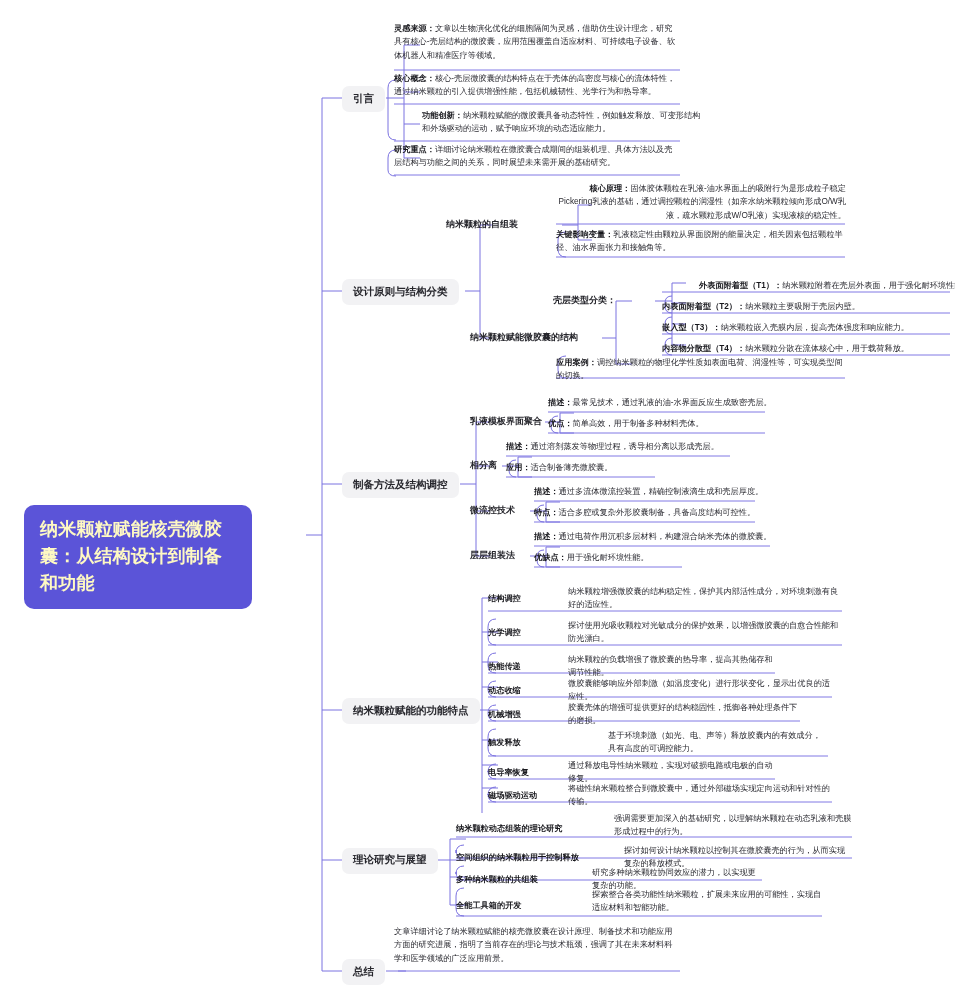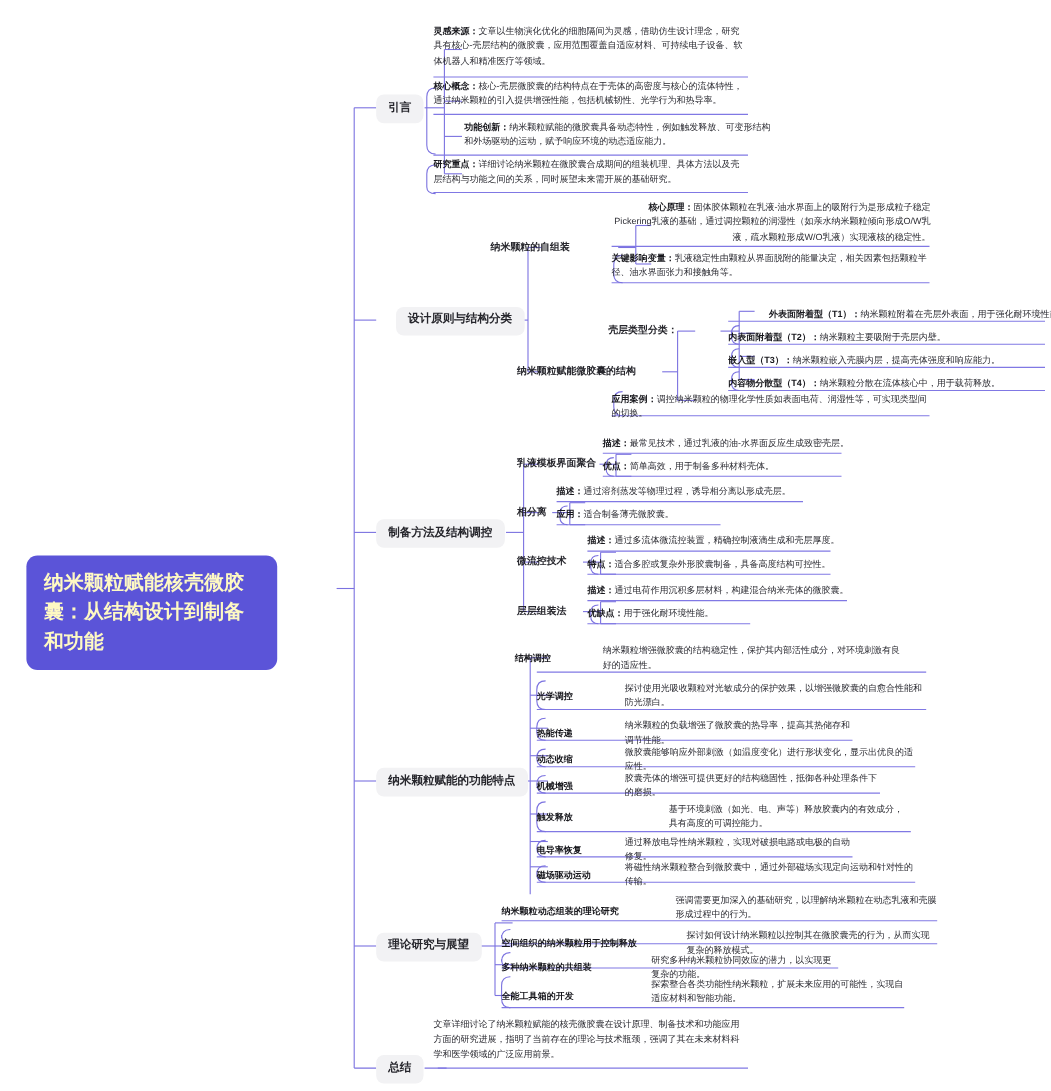--- a/index.html
+++ b/index.html
@@ -272,21 +272,21 @@
   <div class="leaf" style="left:394px; top:72px; width:286px;">
     <b>核心概念：</b><span>核心-壳层微胶囊的结构特点在于壳体的高密度与核心的流体特性，通过纳米颗粒的引入提供增强性能，包括机械韧性、光学行为和热导率。</span>
   </div>
   <div class="leaf" style="left:394px; top:109px; width:286px;margin-left:28px;">
     <b>功能创新：</b><span>纳米颗粒赋能的微胶囊具备动态特性，例如触发释放、可变形结构和外场驱动的运动，赋予响应环境的动态适应能力。</span>
   </div>
   <div class="leaf" style="left:394px; top:143px; width:286px;">
     <b>研究重点：</b><span>详细讨论纳米颗粒在微胶囊合成期间的组装机理、具体方法以及壳层结构与功能之间的关系，同时展望未来需开展的基础研究。</span>
   </div>
 
-  <div class="branch" style="left:360px; top:279px;font-family:Liberation Mono, monospace;">
+  <div class="branch" style="left:342px; top:279px;">
     <span>设计原则与结构分类</span>
   </div>
 
   <div class="lvl2" style="left:446px; top:218px;">
     <span>纳米颗粒的自组装</span>
   </div>
   <div class="leaf" style="left:556px; top:182px; width:290px;text-align:right;">
     <b>核心原理：</b><span>固体胶体颗粒在乳液-油水界面上的吸附行为是形成粒子稳定Pickering乳液的基础，通过调控颗粒的润湿性（如亲水纳米颗粒倾向形成O/W乳液，疏水颗粒形成W/O乳液）实现液核的稳定性。</span>
   </div>
   <div class="leaf" style="left:556px; top:228px; width:290px;">
@@ -358,21 +358,21 @@
     <b>描述：</b><span>通过电荷作用沉积多层材料，构建混合纳米壳体的微胶囊。</span>
   </div>
   <div class="leaf" style="left:534px; top:551px; width:282px;">
     <b>优缺点：</b><span>用于强化耐环境性能。</span>
   </div>
 
   <div class="branch" style="left:342px; top:698px;">
     <span>纳米颗粒赋能的功能特点</span>
   </div>
 
-  <div class="row" style="left:468px; top:585px; width:354px;">
+  <div class="row" style="left:488px; top:585px; width:354px;">
     <span class="k" style="width:62px;">结构调控</span>
     <span class="v" style="padding-left:18px;">纳米颗粒增强微胶囊的结构稳定性，保护其内部活性成分，对环境刺激有良好的适应性。</span>
   </div>
   <div class="row" style="left:488px; top:619px; width:354px;">
     <span class="k" style="width:62px;">光学调控</span>
     <span class="v" style="padding-left:18px;">探讨使用光吸收颗粒对光敏成分的保护效果，以增强微胶囊的自愈合性能和防光漂白。</span>
   </div>
   <div class="row" style="left:488px; top:653px; width:287px;">
     <span class="k" style="width:62px;">热能传递</span>
     <span class="v" style="padding-left:18px;">纳米颗粒的负载增强了微胶囊的热导率，提高其热储存和调节性能。</span>

